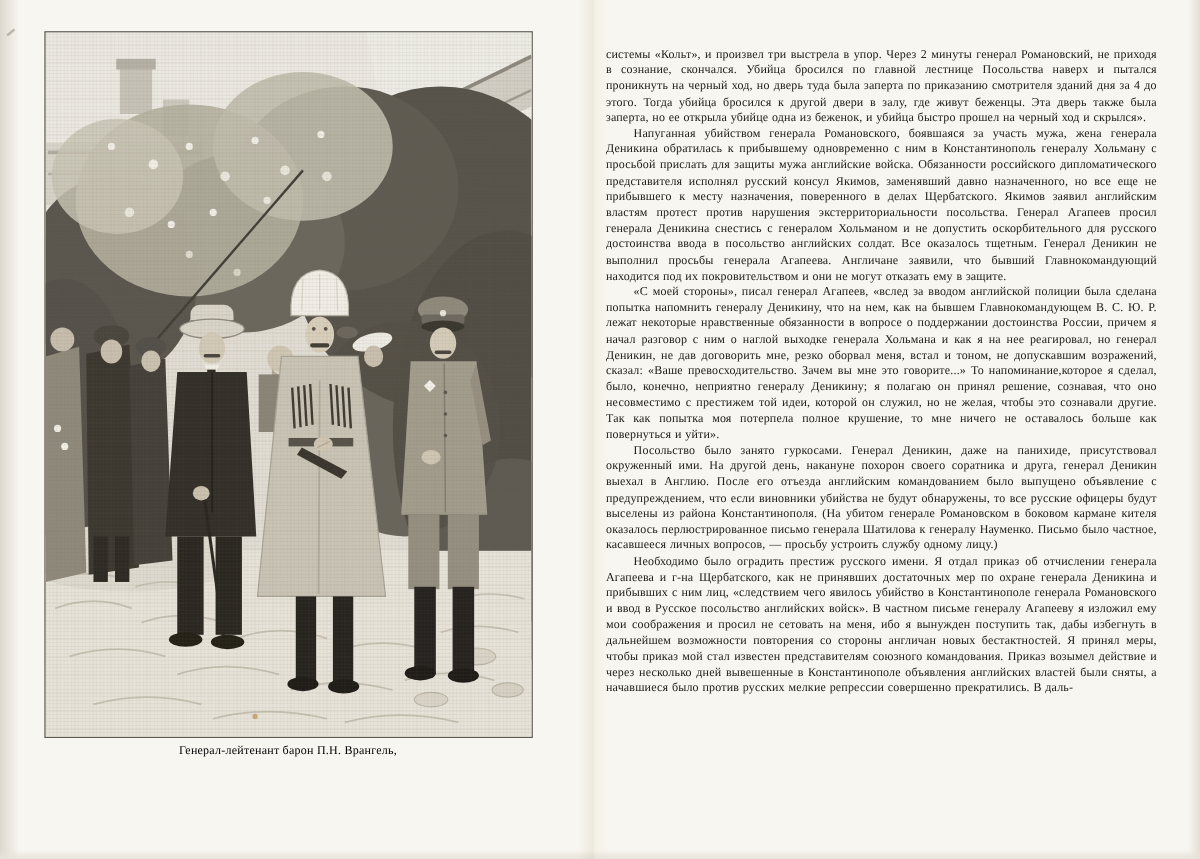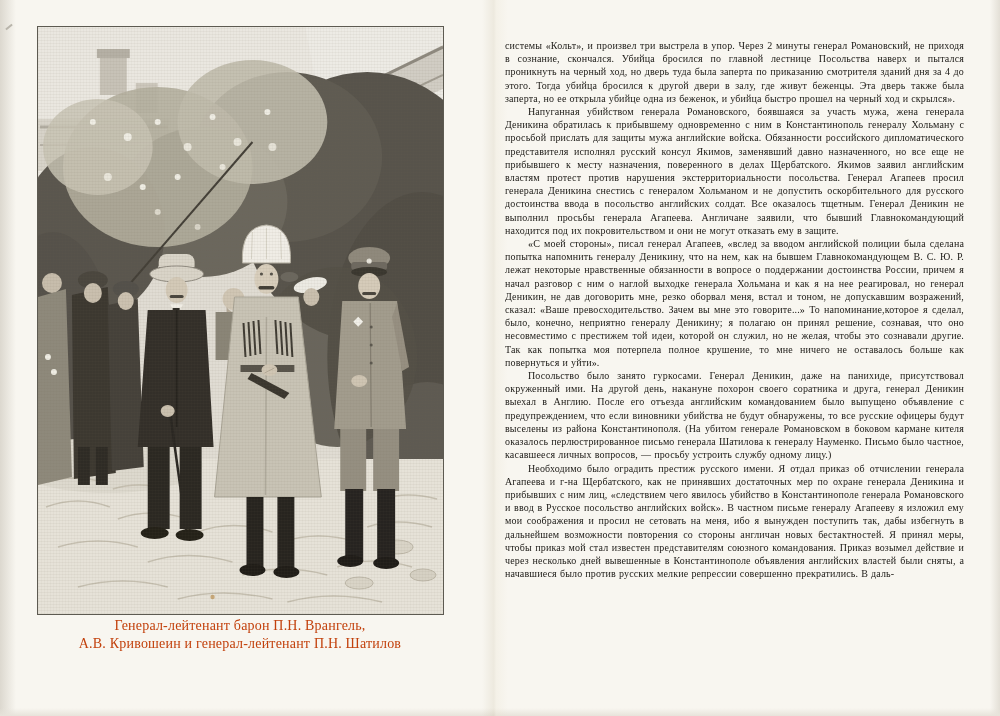--- a/index.html
+++ b/index.html
@@ -26,21 +26,21 @@
     margin:0;border:1px solid #5d5a51;background:#e2ded5;overflow:hidden;
   }
   .photo-frame::after{ 
     content:"";position:absolute;inset:0;pointer-events:none;
     background:repeating-linear-gradient(0deg,rgba(110,100,80,0.06) 0 1px,rgba(255,255,255,0) 1px 3px),
                repeating-linear-gradient(90deg,rgba(110,100,80,0.04) 0 1px,rgba(255,255,255,0) 1px 3px);
   }
   .photo-frame svg{display:block;width:100%;height:100%;}
   .caption{
     position:absolute;left:37px;top:617px;width:406px;text-align:center;
-    font-size:14px;line-height:17.5px;color:#c2410c;letter-spacing:0.2px;
+    font-size:10px;line-height:17.5px;color:#000000;letter-spacing:0.2px;
   }
   .caption .cap3{margin-top:5px;}
   
   .page-right-text{
     position:absolute;left:505px;top:39px;width:459px;
     font-size:10px;line-height:13.2px;text-align:justify;
     letter-spacing:0.15px;word-spacing:0.4px;color:#22201c;
   }
   .page-right-text p{margin:0;text-indent:23px;}
   .page-right-text p.continuation{text-indent:0;}
@@ -237,21 +237,20 @@
         <rect x="308" y="462" width="18" height="72" fill="#262320"></rect>
         <rect x="340" y="462" width="18" height="72" fill="#262320"></rect>
         <ellipse cx="313" cy="534" rx="13" ry="6" fill="#1f1c18"></ellipse>
         <ellipse cx="349" cy="536" rx="13" ry="6" fill="#1f1c18"></ellipse>
       </g>
     </svg>
   </figure>
 
   <div class="caption">
     <div>Генерал-лейтенант барон П.Н. Врангель,</div>
-    <div>А.В. Кривошеин и генерал-лейтенант П.Н. Шатилов</div>
   </div>
 
   <div class="page-right-text">
     <p class="continuation">системы «Кольт», и произвел три выстрела в упор. Через 2 минуты генерал Романовский, не приходя в сознание, скончался. Убийца бросился по главной лестнице Посольства наверх и пытался проникнуть на черный ход, но дверь туда была заперта по приказанию смотрителя зданий дня за 4 до этого. Тогда убийца бросился к другой двери в залу, где живут беженцы. Эта дверь также была заперта, но ее открыла убийце одна из беженок, и убийца быстро прошел на черный ход и скрылся».</p>
     <p>Напуганная убийством генерала Романовского, боявшаяся за участь мужа, жена генерала Деникина обратилась к прибывшему одновременно с ним в Константинополь генералу Хольману с просьбой прислать для защиты мужа английские войска. Обязанности российского дипломатического представителя исполнял русский консул Якимов, заменявший давно назначенного, но все еще не прибывшего к месту назначения, поверенного в делах Щербатского. Якимов заявил английским властям протест против нарушения экстерриториальности посольства. Генерал Агапеев просил генерала Деникина снестись с генералом Хольманом и не допустить оскорбительного для русского достоинства ввода в посольство английских солдат. Все оказалось тщетным. Генерал Деникин не выполнил просьбы генерала Агапеева. Англичане заявили, что бывший Главнокомандующий находится под их покровительством и они не могут отказать ему в защите.</p>
     <p>«С моей стороны», писал генерал Агапеев, «вслед за вводом английской полиции была сделана попытка напомнить генералу Деникину, что на нем, как на бывшем Главнокомандующем В. С. Ю. Р. лежат некоторые нравственные обязанности в вопросе о поддержании достоинства России, причем я начал разговор с ним о наглой выходке генерала Хольмана и как я на нее реагировал, но генерал Деникин, не дав договорить мне, резко оборвал меня, встал и тоном, не допускавшим возражений, сказал: «Ваше превосходительство. Зачем вы мне это говорите...» То напоминание,которое я сделал, было, конечно, неприятно генералу Деникину; я полагаю он принял решение, сознавая, что оно несовместимо с престижем той идеи, которой он служил, но не желая, чтобы это сознавали другие. Так как попытка моя потерпела полное крушение, то мне ничего не оставалось больше как повернуться и уйти».</p>
     <p>Посольство было занято гуркосами. Генерал Деникин, даже на панихиде, присутствовал окруженный ими. На другой день, накануне похорон своего соратника и друга, генерал Деникин выехал в Англию. После его отъезда английским командованием было выпущено объявление с предупреждением, что если виновники убийства не будут обнаружены, то все русские офицеры будут выселены из района Константинополя. (На убитом генерале Романовском в боковом кармане кителя оказалось перлюстрированное письмо генерала Шатилова к генералу Науменко. Письмо было частное, касавшееся личных вопросов, — просьбу устроить службу одному лицу.)</p>
     <p>Необходимо было оградить престиж русского имени. Я отдал приказ об отчислении генерала Агапеева и г-на Щербатского, как не принявших достаточных мер по охране генерала Деникина и прибывших с ним лиц, «следствием чего явилось убийство в Константинополе генерала Романовского и ввод в Русское посольство английских войск». В частном письме генералу Агапееву я изложил ему мои соображения и просил не сетовать на меня, ибо я вынужден поступить так, дабы избегнуть в дальнейшем возможности повторения со стороны англичан новых бестактностей. Я принял меры, чтобы приказ мой стал известен представителям союзного командования. Приказ возымел действие и через несколько дней вывешенные в Константинополе объявления английских властей были сняты, а начавшиеся было против русских мелкие репрессии совершенно прекратились. В даль-</p>
   </div>
 

